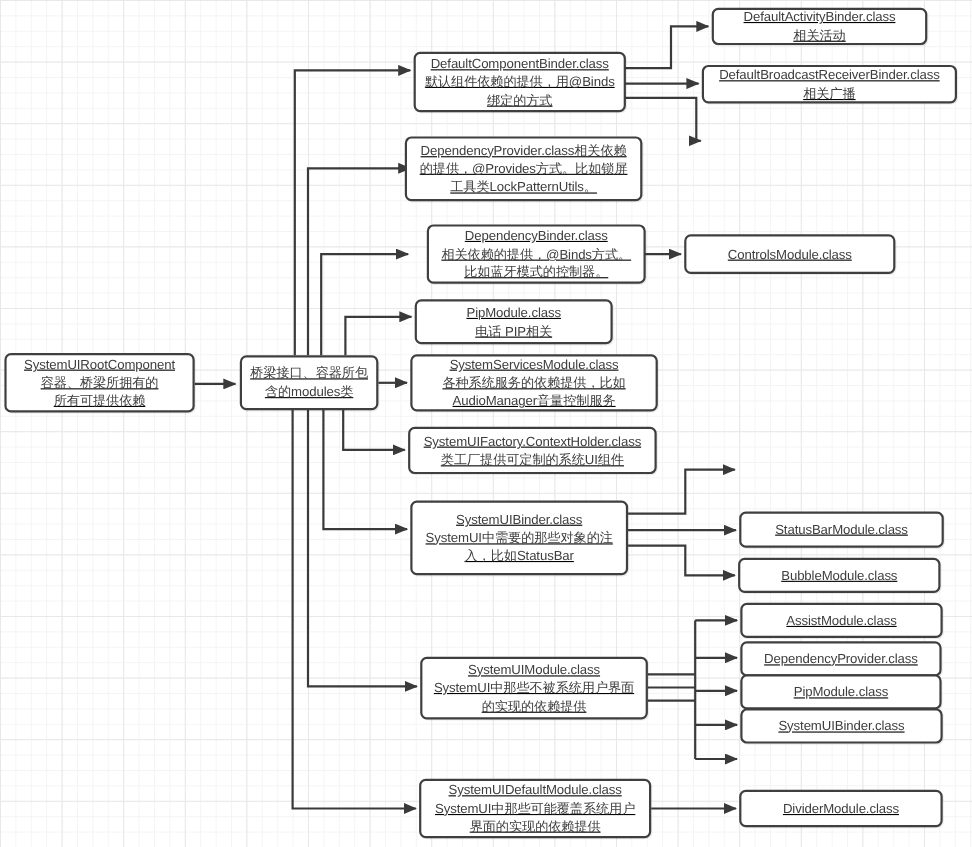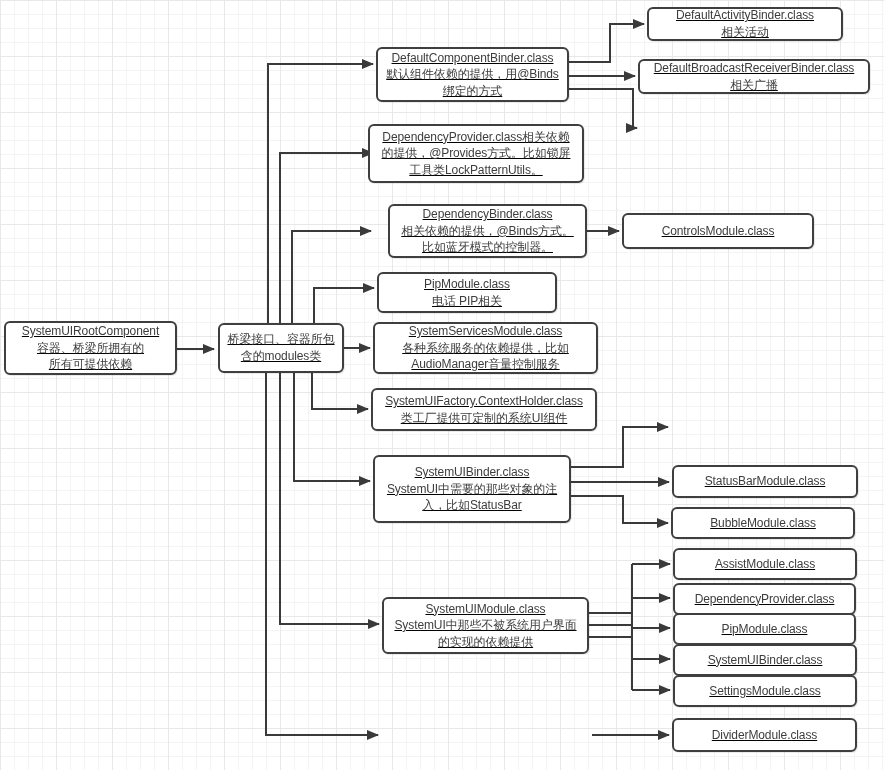--- a/index.html
+++ b/index.html
@@ -135,20 +135,25 @@
 SystemUI中需要的那些对象的注
 入，比如StatusBar</span>
   </div>
 
   <div class="node" style="left:382px;top:597px;width:207px;height:57px">
     <span class="lbl">SystemUIModule.class
 SystemUI中那些不被系统用户界面
 的实现的依赖提供</span>
   </div>
 
+  <div class="node" style="left:381px;top:708px;width:211px;height:54px">
+    <span class="lbl">SystemUIDefaultModule.class
+SystemUI中那些可能覆盖系统用户
+界面的实现的依赖提供</span>
+  </div>
 
   <div class="node" style="left:647px;top:7px;width:196px;height:34px">
     <span class="lbl">DefaultActivityBinder.class
 相关活动</span>
   </div>
 
   <div class="node" style="left:638px;top:59px;width:232px;height:35px">
     <span class="lbl">DefaultBroadcastReceiverBinder.class
 相关广播</span>
   </div>
@@ -176,21 +181,18 @@
   </div>
 
   <div class="node" style="left:673px;top:613px;width:183px;height:30px">
     <span class="lbl">PipModule.class</span>
   </div>
 
   <div class="node" style="left:673px;top:644px;width:184px;height:30px">
     <span class="lbl">SystemUIBinder.class</span>
   </div>
 
-  <div class="node" style="left:673px;top:675px;width:184px;height:30px">
-    <span class="lbl">SettingsModule.class</span>
-  </div>
 
   <div class="node" style="left:672px;top:718px;width:185px;height:34px">
     <span class="lbl">DividerModule.class</span>
   </div>
 
 </div>
 
 </body></html>

